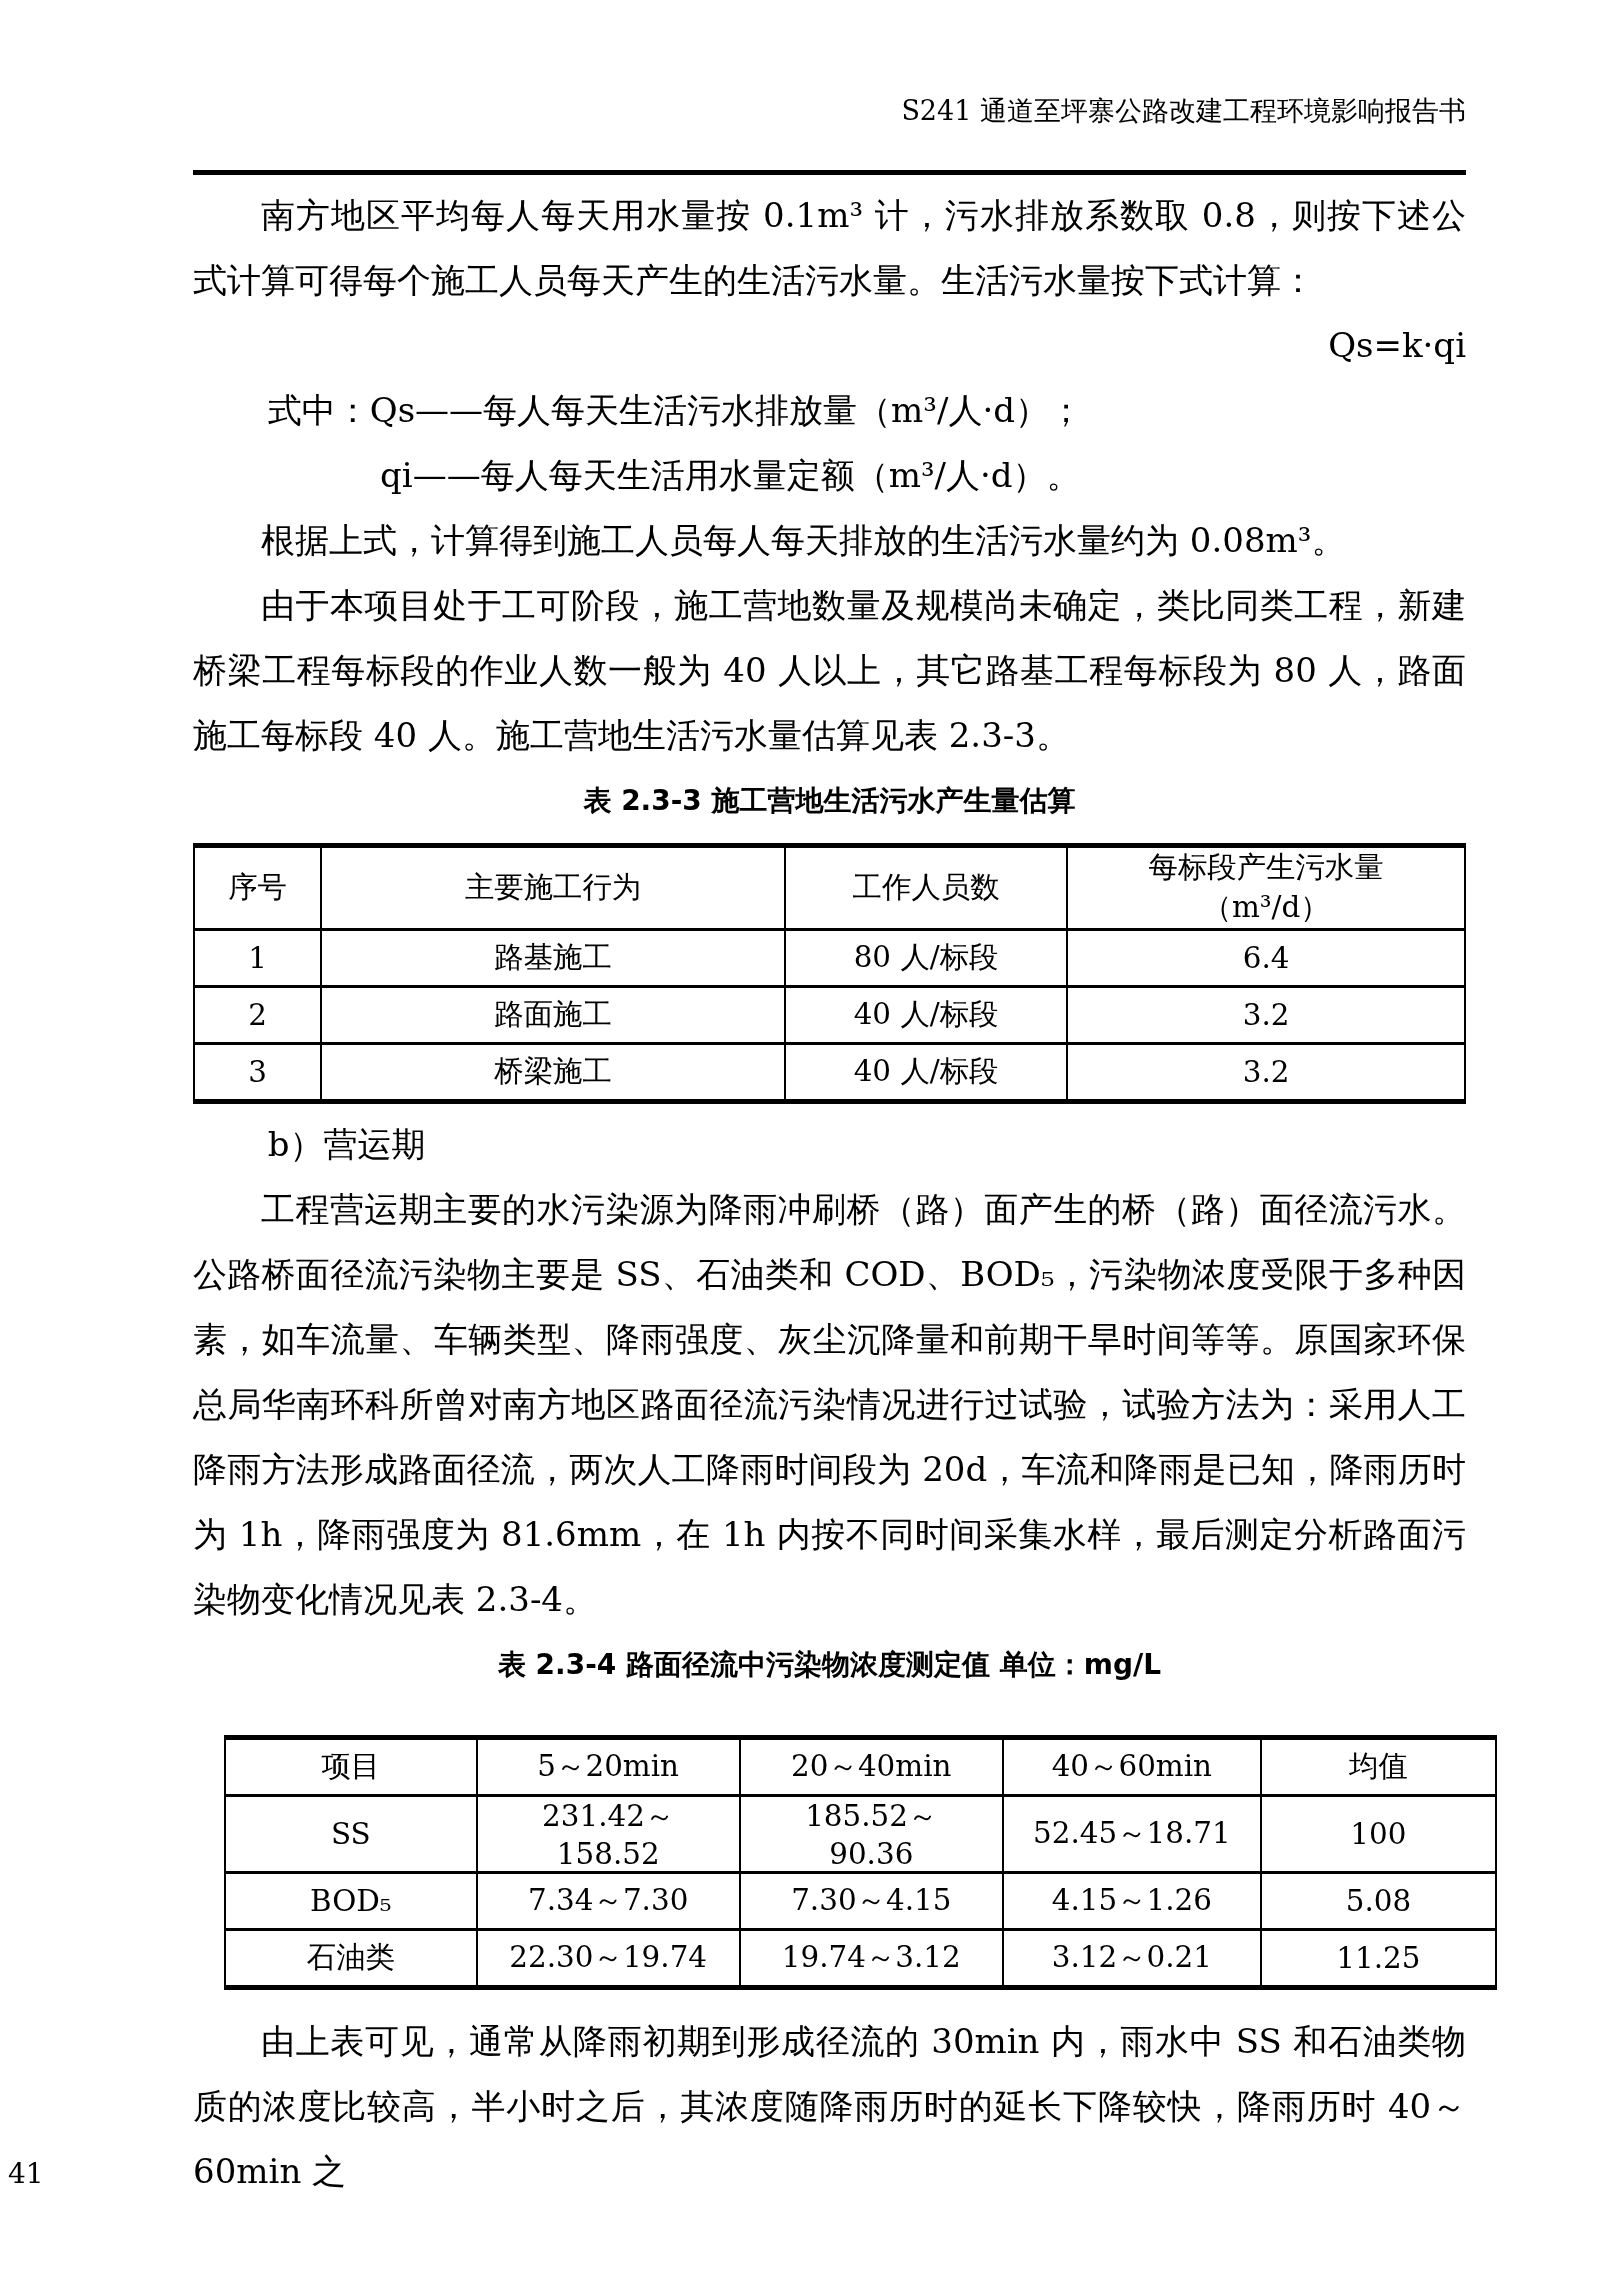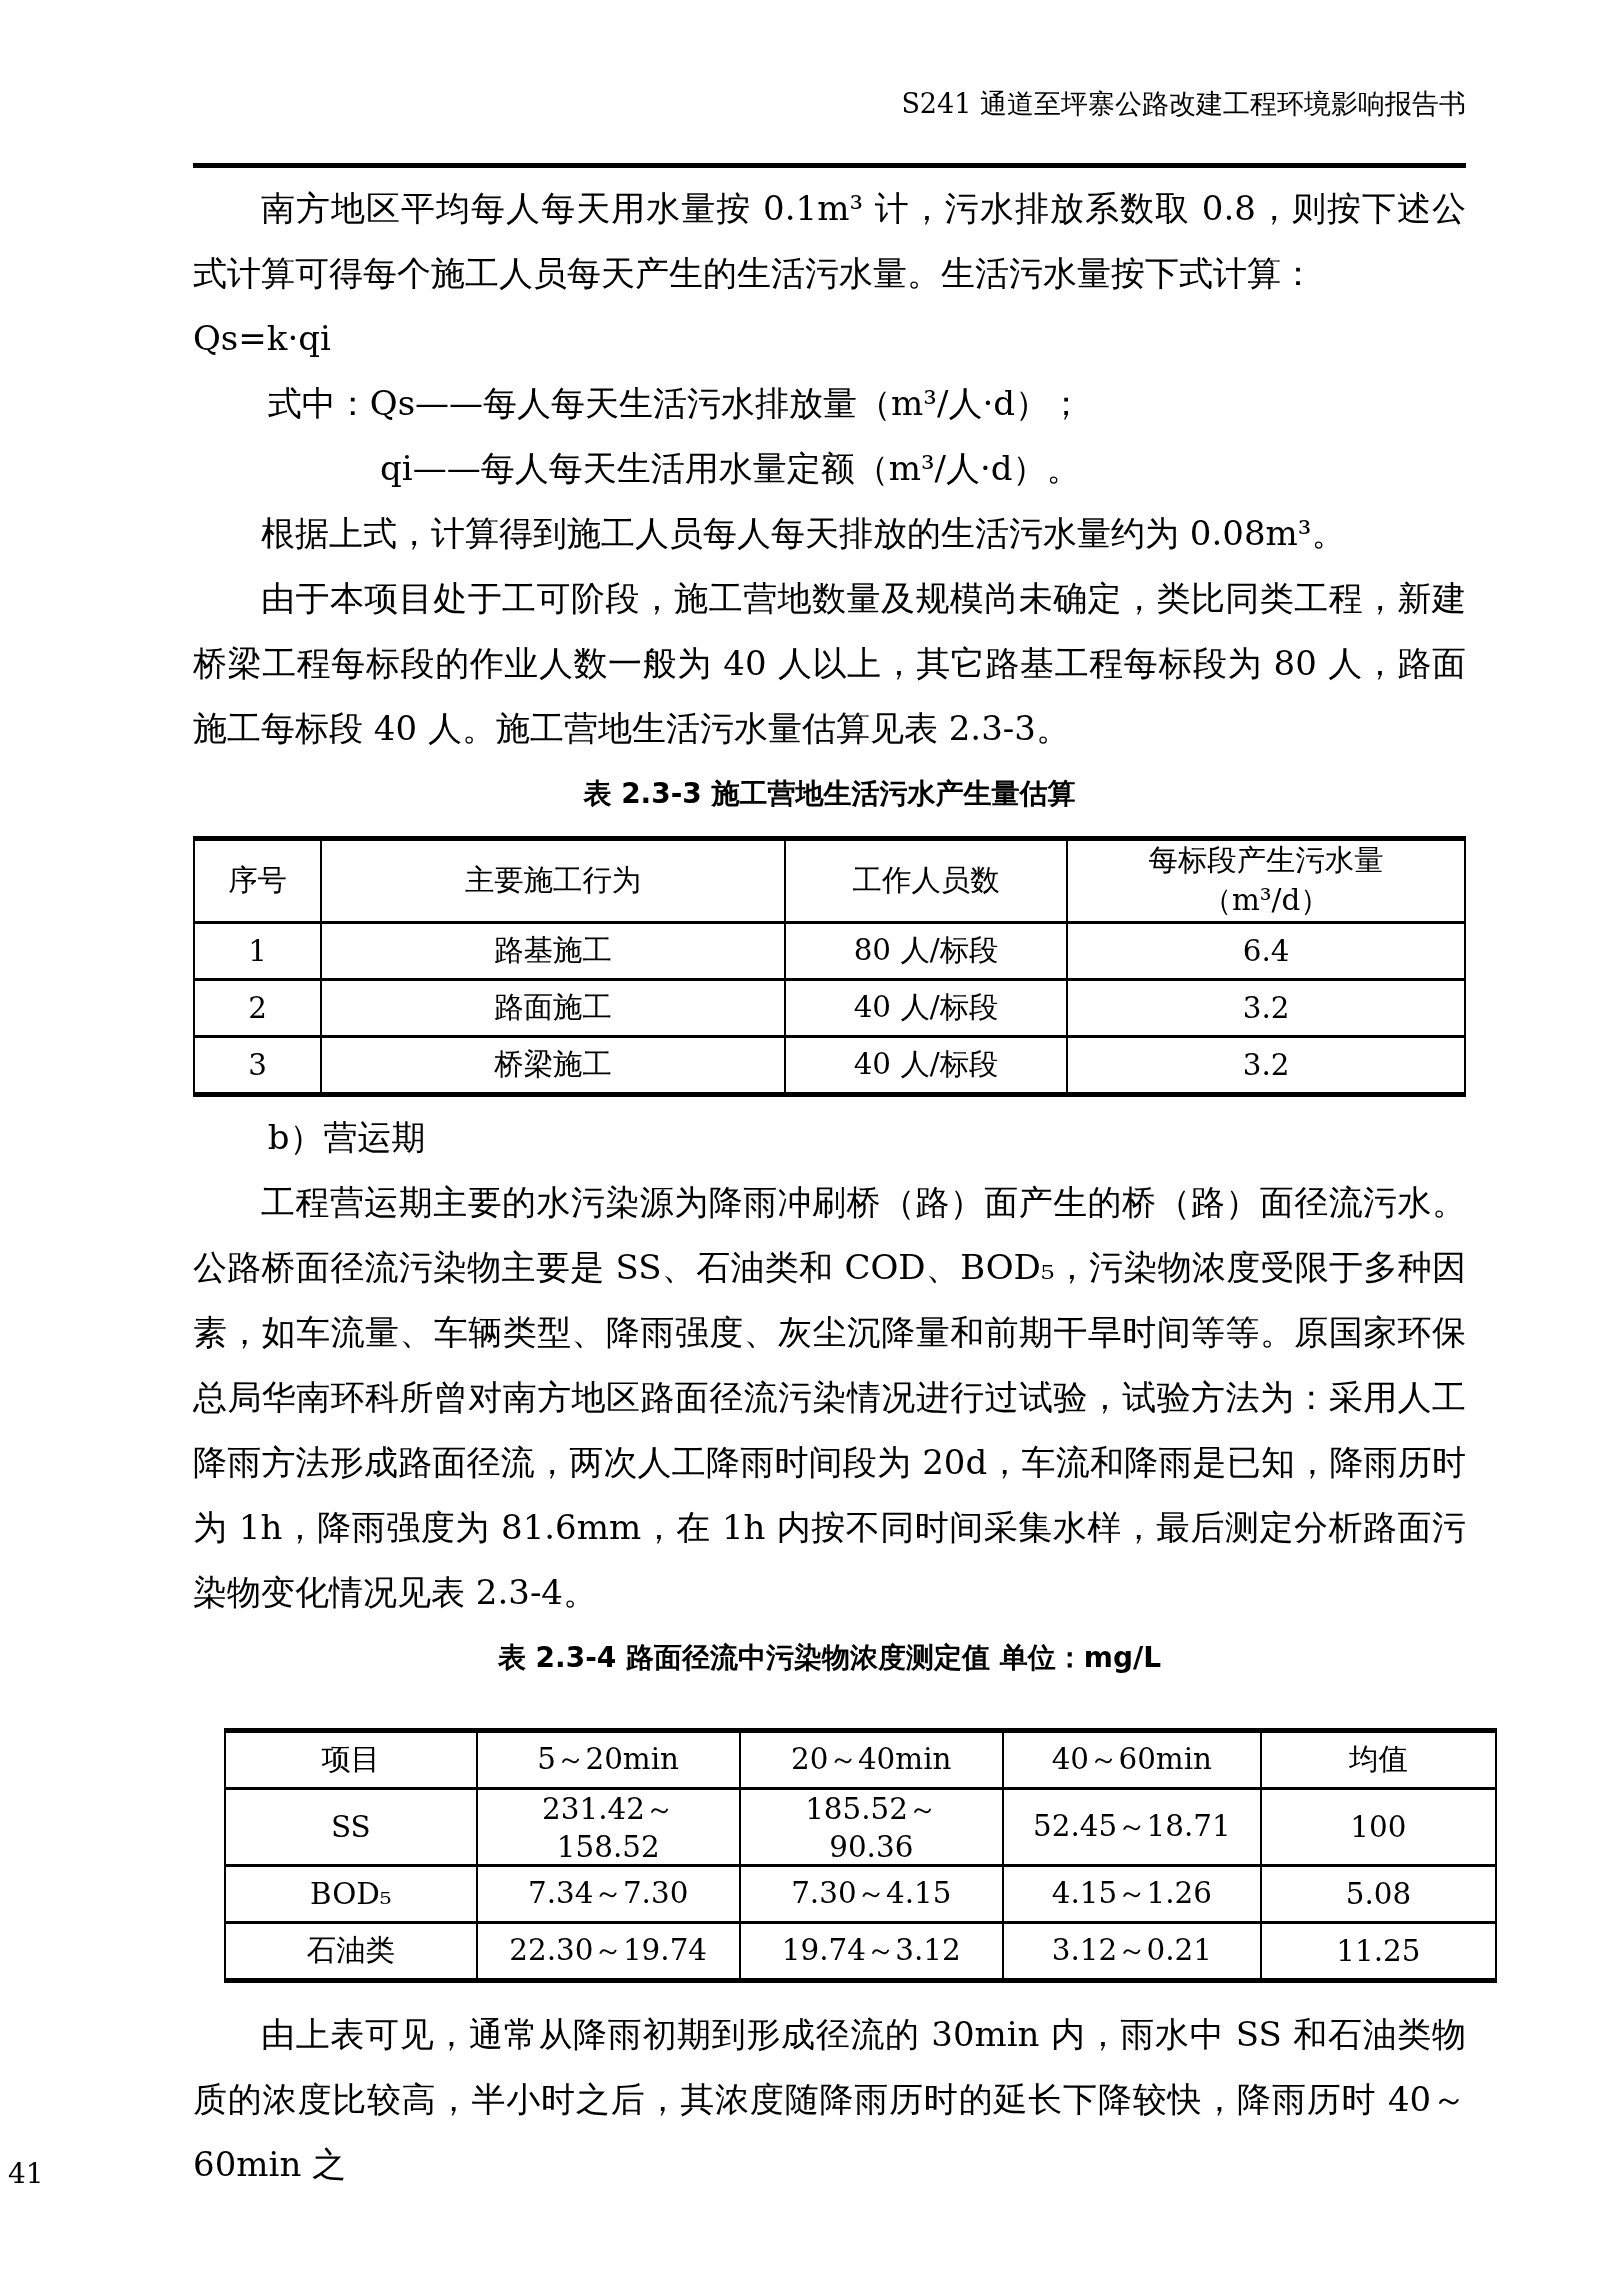--- a/index.html
+++ b/index.html
@@ -7,39 +7,39 @@
     position:relative;
     width:1622px; height:2295px;
     margin:0 auto;
     background:#ffffff;
     font-family:"DejaVu Serif","Liberation Serif",serif;
     color:#000;
     overflow:hidden;
   }
   .content {
     position:absolute;
-    left:193px; top:9px;
+    left:193px; top:16px;
     width:1273px;
   }
   .doc-header {
     text-align:right;
     font-size:27px;
     padding-top:76px;
     line-height:37px;
   }
   .doc-header-rule {
     border:0;
     border-bottom:5.9px solid #000;
     margin:41px 0 0 0;
     height:0;
   }
   .body-text { margin-top:7.9px; }
   p { margin:0; font-size:34px; line-height:65px; text-align:justify; }
   .indent { text-indent:2em; }
-  .formula { text-align:left; text-indent:0; }
+  .formula { text-align:right; text-indent:0; }
   .def-head { text-indent:2.2em; }
   .def-sub  { text-indent:5.5em; }
   .tbl-title {
     font-family:"DejaVu Sans","Liberation Sans",sans-serif;
     font-weight:bold;
     text-align:center;
     text-indent:0;
     font-size:28px;
     line-height:65px;
   }

